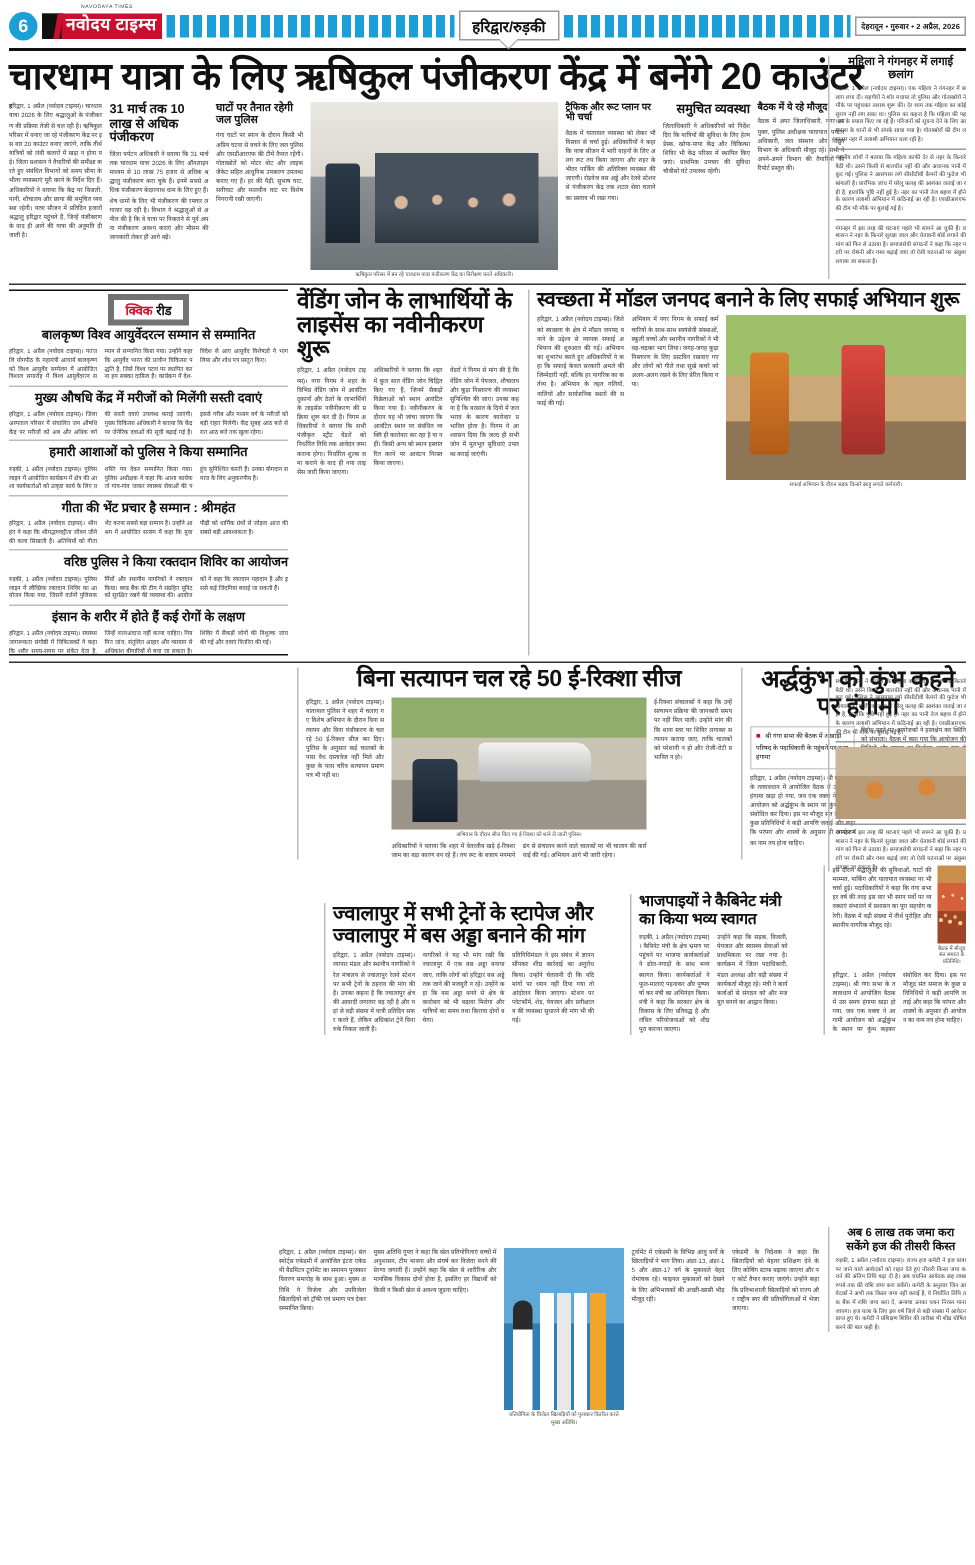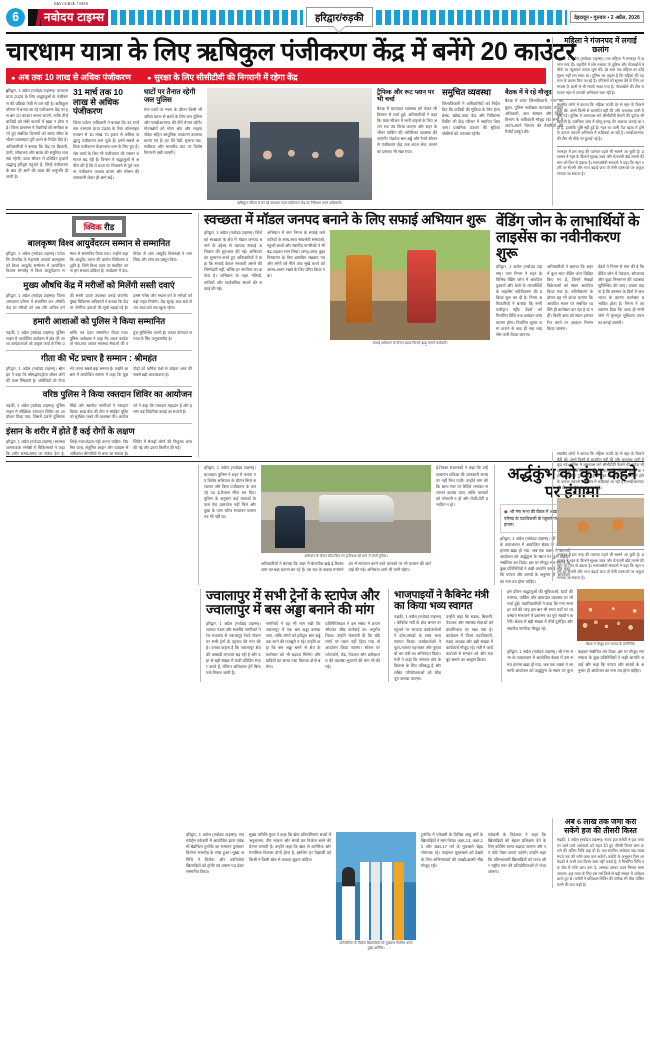--- a/index.html
+++ b/index.html
@@ -290,24 +290,20 @@
     <div class="edition-tab">हरिद्वार/रुड़की</div>
     <div class="bars"></div>
     <div class="dateline">देहरादून • गुरुवार • 2 अप्रैल, 2026</div>
   </div>
   <div class="rule-thick"></div>
 
   <div class="lead-zone">
 
     <div class="lead-main">
       <div class="lead-head">चारधाम यात्रा के लिए ऋषिकुल पंजीकरण केंद्र में बनेंगे 20 काउंटर</div>
-      <div class="redbar">
-        <span class="b">अब तक 10 लाख से अधिक पंजीकरण</span>
-        <span class="b">सुरक्षा के लिए सीसीटीवी की निगरानी में रहेगा केंद्र</span>
-      </div>
 
       <div class="cols">
         <div class="col" style="flex:0 0 62px">
           <div class="body-txt lede">हरिद्वार, 1 अप्रैल (नवोदय टाइम्स)। चारधाम यात्रा 2026 के लिए श्रद्धालुओं के पंजीकरण की प्रक्रिया तेजी से चल रही है। ऋषिकुल परिसर में बनाए जा रहे पंजीकरण केंद्र पर इस बार 20 काउंटर बनाए जाएंगे, ताकि तीर्थयात्रियों को लंबी कतारों में खड़ा न होना पड़े। जिला प्रशासन ने तैयारियों की समीक्षा करते हुए संबंधित विभागों को समय सीमा के भीतर व्यवस्थाएं पूरी करने के निर्देश दिए हैं। अधिकारियों ने बताया कि केंद्र पर बिजली, पानी, शौचालय और छाया की समुचित व्यवस्था रहेगी। यात्रा सीजन में प्रतिदिन हजारों श्रद्धालु हरिद्वार पहुंचते हैं, जिन्हें पंजीकरण के बाद ही आगे की यात्रा की अनुमति दी जाती है।</div>
         </div>
 
         <div class="col" style="flex:0 0 66px">
           <div class="subhead-sm">31 मार्च तक 10 लाख से अधिक पंजीकरण</div>
           <div class="body-txt">जिला पर्यटन अधिकारी ने बताया कि 31 मार्च तक चारधाम यात्रा 2026 के लिए ऑनलाइन माध्यम से 10 लाख 75 हजार से अधिक श्रद्धालु पंजीकरण करा चुके हैं। इनमें सबसे अधिक पंजीकरण केदारनाथ धाम के लिए हुए हैं। शेष धामों के लिए भी पंजीकरण की रफ्तार लगातार बढ़ रही है। विभाग ने श्रद्धालुओं से अपील की है कि वे यात्रा पर निकलने से पूर्व अपना पंजीकरण अवश्य कराएं और मौसम की जानकारी लेकर ही आगे बढ़ें।</div>
         </div>
@@ -321,33 +317,33 @@
           <div class="photo ph-press" style="height:112px"></div>
           <div class="cap">ऋषिकुल परिसर में बन रहे चारधाम यात्रा पंजीकरण केंद्र का निरीक्षण करते अधिकारी।</div>
         </div>
 
         <div class="col" style="flex:0 0 60px">
           <div class="subhead-sm" style="font-size:6.4px">ट्रैफिक और रूट प्लान पर भी चर्चा</div>
           <div class="body-txt">बैठक में यातायात व्यवस्था को लेकर भी विस्तार से चर्चा हुई। अधिकारियों ने कहा कि यात्रा सीजन में भारी वाहनों के लिए अलग रूट तय किया जाएगा और शहर के भीतर पार्किंग की अतिरिक्त व्यवस्था की जाएगी। रोडवेज बस अड्डे और रेलवे स्टेशन से पंजीकरण केंद्र तक शटल सेवा चलाने का प्रस्ताव भी रखा गया।</div>
         </div>
 
         <div class="col" style="flex:0 0 58px">
-          <div class="subhead-sm" style="text-align:left">समुचित व्यवस्था</div>
+          <div class="subhead-sm" style="text-align:right">समुचित व्यवस्था</div>
           <div class="body-txt">जिलाधिकारी ने अधिकारियों को निर्देश दिए कि यात्रियों की सुविधा के लिए हेल्प डेस्क, खोया-पाया केंद्र और चिकित्सा शिविर भी केंद्र परिसर में स्थापित किए जाएं। प्राथमिक उपचार की सुविधा चौबीसों घंटे उपलब्ध रहेगी।</div>
         </div>
 
         <div class="col" style="flex:0 0 58px">
           <div class="subhead-sm" style="font-size:6.4px">बैठक में ये रहे मौजूद</div>
           <div class="body-txt">बैठक में अपर जिलाधिकारी, नगर आयुक्त, पुलिस अधीक्षक यातायात, पर्यटन अधिकारी, जल संस्थान और विद्युत विभाग के अधिकारी मौजूद रहे। सभी ने अपने-अपने विभाग की तैयारियों की रिपोर्ट प्रस्तुत की।</div>
         </div>
       </div>
     </div>
 
     <div class="right-rail">
-      <div class="rail-head">महिला ने गंजनपद में लगाई छलांग</div>
+      <div class="rail-head">महिला ने गंगनहर में लगाई छलांग</div>
       <div class="rail-txt">रुड़की, 1 अप्रैल (नवोदय टाइम्स)। एक महिला ने गंगनहर में छलांग लगा दी। राहगीरों ने शोर मचाया तो पुलिस और गोताखोरों ने मौके पर पहुंचकर तलाश शुरू की। देर शाम तक महिला का कोई सुराग नहीं लग सका था। पुलिस का कहना है कि महिला की पहचान के प्रयास किए जा रहे हैं। परिजनों को सूचना देने के लिए आसपास के थानों से भी संपर्क साधा गया है। गोताखोरों की टीम लगातार नहर में तलाशी अभियान चला रही है।</div>
       <div class="mini-rule"></div>
       <div class="rail-txt">स्थानीय लोगों ने बताया कि महिला काफी देर से नहर के किनारे बैठी थी। उसने किसी से बातचीत नहीं की और अचानक पानी में कूद गई। पुलिस ने आसपास लगे सीसीटीवी कैमरों की फुटेज भी खंगाली है। प्रारंभिक जांच में घरेलू कलह की आशंका जताई जा रही है, हालांकि पुष्टि नहीं हुई है। नहर का पानी तेज बहाव में होने के कारण तलाशी अभियान में कठिनाई आ रही है। एसडीआरएफ की टीम भी मौके पर बुलाई गई है।</div>
       <div class="mini-rule"></div>
       <div class="rail-txt">गंगनहर में इस तरह की घटनाएं पहले भी सामने आ चुकी हैं। प्रशासन ने नहर के किनारे सुरक्षा जाल और चेतावनी बोर्ड लगाने की मांग को फिर से उठाया है। समाजसेवी संगठनों ने कहा कि नहर पटरी पर रोशनी और गश्त बढ़ाई जाए तो ऐसी घटनाओं पर अंकुश लगाया जा सकता है।</div>
     </div>
   </div>
 
   <div class="hr-dark"></div>
 
@@ -374,62 +370,63 @@
       <div class="hr-thin"></div>
 
       <div class="subhead-sm" style="text-align:center">गीता की भेंट प्रचार है सम्मान : श्रीमहंत</div>
       <div class="body-txt dense" style="column-count:3; column-gap:5px;">हरिद्वार, 1 अप्रैल (नवोदय टाइम्स)। श्रीमहंत ने कहा कि श्रीमद्भगवद्गीता जीवन जीने की कला सिखाती है। अतिथियों को गीता भेंट करना सबसे बड़ा सम्मान है। उन्होंने आश्रम में आयोजित सत्संग में कहा कि युवा पीढ़ी को धार्मिक ग्रंथों से जोड़ना आज की सबसे बड़ी आवश्यकता है।</div>
       <div class="hr-thin"></div>
 
       <div class="subhead-sm" style="text-align:right">वरिष्ठ पुलिस ने किया रक्तदान शिविर का आयोजन</div>
       <div class="body-txt dense" style="column-count:3; column-gap:5px;">रुड़की, 1 अप्रैल (नवोदय टाइम्स)। पुलिस लाइन में स्वैच्छिक रक्तदान शिविर का आयोजन किया गया, जिसमें दर्जनों पुलिसकर्मियों और स्थानीय नागरिकों ने रक्तदान किया। ब्लड बैंक की टीम ने संग्रहित यूनिट को सुरक्षित रखने की व्यवस्था की। आयोजकों ने कहा कि रक्तदान महादान है और इससे कई जिंदगियां बचाई जा सकती हैं।</div>
       <div class="hr-thin"></div>
 
-      <div class="subhead-sm" style="">इंसान के शरीर में होते हैं कई रोगों के लक्षण</div>
+      <div class="subhead-sm" style="text-align:center">इंसान के शरीर में होते हैं कई रोगों के लक्षण</div>
       <div class="body-txt dense" style="column-count:3; column-gap:5px;">हरिद्वार, 1 अप्रैल (नवोदय टाइम्स)। स्वास्थ्य जागरूकता संगोष्ठी में चिकित्सकों ने कहा कि शरीर समय-समय पर संकेत देता है, जिन्हें नजरअंदाज नहीं करना चाहिए। नियमित जांच, संतुलित आहार और व्यायाम से अधिकांश बीमारियों से बचा जा सकता है। शिविर में सैकड़ों लोगों की निशुल्क जांच की गई और दवाएं वितरित की गईं।</div>
+    </div>
+
+    <div style="width:148px; flex:0 0 auto;">
+      <div class="big-head-2">वेंडिंग जोन के लाभार्थियों के लाइसेंस का नवीनीकरण शुरू</div>
+      <div class="cols">
+        <div class="col">
+            <div class="body-txt">हरिद्वार, 1 अप्रैल (नवोदय टाइम्स)। नगर निगम ने शहर के विभिन्न वेंडिंग जोन में आवंटित दुकानों और ठेलों के लाभार्थियों के लाइसेंस नवीनीकरण की प्रक्रिया शुरू कर दी है। निगम अधिकारियों ने बताया कि सभी पंजीकृत स्ट्रीट वेंडरों को निर्धारित तिथि तक आवेदन जमा कराना होगा। निर्धारित शुल्क जमा कराने के बाद ही नया लाइसेंस जारी किया जाएगा।</div>
+          </div>
+        <div class="col">
+            <div class="body-txt">अधिकारियों ने बताया कि शहर में कुल सात वेंडिंग जोन चिह्नित किए गए हैं, जिनमें सैकड़ों विक्रेताओं को स्थान आवंटित किया गया है। नवीनीकरण के दौरान यह भी जांचा जाएगा कि आवंटित स्थान पर संबंधित व्यक्ति ही कारोबार कर रहा है या नहीं। किसी अन्य को स्थान हस्तांतरित करने पर आवंटन निरस्त किया जाएगा।</div>
+          </div>
+        <div class="col">
+            <div class="body-txt">वेंडरों ने निगम से मांग की है कि वेंडिंग जोन में पेयजल, शौचालय और कूड़ा निस्तारण की व्यवस्था सुनिश्चित की जाए। उनका कहना है कि बरसात के दिनों में जलभराव के कारण कारोबार प्रभावित होता है। निगम ने आश्वासन दिया कि जल्द ही सभी जोन में मूलभूत सुविधाएं उपलब्ध कराई जाएंगी।</div>
+          </div>
+      </div>
     </div>
 
     <div style="flex:1 1 auto; border-left:1px solid #bbb; padding-left:5px;">
       <div class="big-head-2" style="font-size:13.5px">स्वच्छता में मॉडल जनपद बनाने के लिए सफाई अभियान शुरू</div>
       <div style="display:flex; gap:5px;">
         <div style="flex:0 0 58px">
             <div class="body-txt">हरिद्वार, 1 अप्रैल (नवोदय टाइम्स)। जिले को स्वच्छता के क्षेत्र में मॉडल जनपद बनाने के उद्देश्य से व्यापक सफाई अभियान की शुरुआत की गई। अभियान का शुभारंभ करते हुए अधिकारियों ने कहा कि सफाई केवल सरकारी अमले की जिम्मेदारी नहीं, बल्कि हर नागरिक का कर्तव्य है। अभियान के तहत गलियों, नालियों और सार्वजनिक स्थलों की सफाई की गई।</div>
           </div>
         <div style="flex:0 0 58px">
             <div class="body-txt">अभियान में नगर निगम के सफाई कर्मचारियों के साथ-साथ स्वयंसेवी संस्थाओं, स्कूली बच्चों और स्थानीय नागरिकों ने भी बढ़-चढ़कर भाग लिया। जगह-जगह कूड़ा निस्तारण के लिए डस्टबिन रखवाए गए और लोगों को गीले तथा सूखे कचरे को अलग-अलग रखने के लिए प्रेरित किया गया।</div>
           </div>
         <div style="flex:1 1 auto">
           <div class="photo ph-clean" style="height:110px"></div>
           <div class="cap">सफाई अभियान के दौरान सड़क किनारे झाड़ू लगाते कर्मचारी।</div>
         </div>
       </div>
     </div>
-
-    <div style="width:148px; flex:0 0 auto;">
-      <div class="big-head-2">वेंडिंग जोन के लाभार्थियों के लाइसेंस का नवीनीकरण शुरू</div>
-      <div class="cols">
-        <div class="col">
-            <div class="body-txt">हरिद्वार, 1 अप्रैल (नवोदय टाइम्स)। नगर निगम ने शहर के विभिन्न वेंडिंग जोन में आवंटित दुकानों और ठेलों के लाभार्थियों के लाइसेंस नवीनीकरण की प्रक्रिया शुरू कर दी है। निगम अधिकारियों ने बताया कि सभी पंजीकृत स्ट्रीट वेंडरों को निर्धारित तिथि तक आवेदन जमा कराना होगा। निर्धारित शुल्क जमा कराने के बाद ही नया लाइसेंस जारी किया जाएगा।</div>
-          </div>
-        <div class="col">
-            <div class="body-txt">अधिकारियों ने बताया कि शहर में कुल सात वेंडिंग जोन चिह्नित किए गए हैं, जिनमें सैकड़ों विक्रेताओं को स्थान आवंटित किया गया है। नवीनीकरण के दौरान यह भी जांचा जाएगा कि आवंटित स्थान पर संबंधित व्यक्ति ही कारोबार कर रहा है या नहीं। किसी अन्य को स्थान हस्तांतरित करने पर आवंटन निरस्त किया जाएगा।</div>
-          </div>
-        <div class="col">
-            <div class="body-txt">वेंडरों ने निगम से मांग की है कि वेंडिंग जोन में पेयजल, शौचालय और कूड़ा निस्तारण की व्यवस्था सुनिश्चित की जाए। उनका कहना है कि बरसात के दिनों में जलभराव के कारण कारोबार प्रभावित होता है। निगम ने आश्वासन दिया कि जल्द ही सभी जोन में मूलभूत सुविधाएं उपलब्ध कराई जाएंगी।</div>
-          </div>
-      </div>
-    </div>
   </div>
 
   <div class="hr-dark" style="margin-top:4px"></div>
 
   <div style="display:flex; gap:6px;">
     <div style="width:186px; flex:0 0 auto;"></div>
 
     <div style="width:290px; flex:0 0 auto; border-left:1px solid #bbb; padding-left:5px;">
+      <div class="big-head-2" style="font-size:15.5px; text-align:center">बिना सत्यापन चल रहे 50 ई-रिक्शा सीज</div>
       <div style="display:flex; gap:5px;">
         <div style="flex:0 0 52px">
             <div class="body-txt">हरिद्वार, 1 अप्रैल (नवोदय टाइम्स)। यातायात पुलिस ने शहर में चलाए गए विशेष अभियान के दौरान बिना सत्यापन और बिना पंजीकरण के चल रहे 50 ई-रिक्शा सीज कर दिए। पुलिस के अनुसार कई चालकों के पास वैध दस्तावेज नहीं मिले और कुछ के पास चरित्र सत्यापन प्रमाण पत्र भी नहीं था।</div>
           </div>
         <div style="flex:1 1 auto">
           <div class="photo ph-erick" style="height:88px"></div>
           <div class="cap">अभियान के दौरान सीज किए गए ई-रिक्शा को थाने ले जाती पुलिस।</div>
           <div class="body-txt" style="margin-top:2px; column-count:2; column-gap:5px;">अधिकारियों ने बताया कि शहर में बेतरतीब खड़े ई-रिक्शा जाम का बड़ा कारण बन रहे हैं। तय रूट के बजाय मनमाने ढंग से संचालन करने वाले चालकों पर भी चालान की कार्रवाई की गई। अभियान आगे भी जारी रहेगा।</div>
         </div>
         <div style="flex:0 0 52px">
@@ -447,21 +444,21 @@
           </div>
           <div class="body-txt">हरिद्वार, 1 अप्रैल (नवोदय टाइम्स)। श्री गंगा सभा के तत्वावधान में आयोजित बैठक में उस समय हंगामा खड़ा हो गया, जब एक वक्ता ने आगामी आयोजन को अर्द्धकुंभ के स्थान पर कुंभ कहकर संबोधित कर दिया। इस पर मौजूद संत समाज के कुछ प्रतिनिधियों ने कड़ी आपत्ति जताई और कहा कि परंपरा और शास्त्रों के अनुसार ही आयोजन का नाम तय होना चाहिए।</div>
         </div>
         <div style="flex:1 1 auto">
           <div class="body-txt">विरोध बढ़ने पर आयोजकों ने हस्तक्षेप कर स्थिति को संभाला। बैठक में कहा गया कि आयोजन की तिथियों और स्वरूप का निर्धारण शासन स्तर से ही किया जाएगा, इसलिए किसी भी प्रकार का भ्रम फैलाने से बचा जाए। संतों ने मांग की कि आयोजन से जुड़ी घोषणाएं समय रहते की जाएं।</div>
         </div>
       </div>
     </div>
   </div>
 
-  <div style="display:flex; gap:8px; margin-top:4px;">
+  <div style="display:flex; gap:24px; margin-top:4px;align-items:flex-end;">
     <div style="width:186px; flex:0 0 auto;"></div>
 
     <div style="width:180px; flex:0 0 auto; border-left:1px solid #bbb; padding-left:5px;">
       <div class="big-head-2" style="font-size:13.5px">ज्वालापुर में सभी ट्रेनों के स्टापेज और ज्वालापुर में बस अड्डा बनाने की मांग</div>
       <div class="cols">
         <div class="col">
             <div class="body-txt">हरिद्वार, 1 अप्रैल (नवोदय टाइम्स)। व्यापार मंडल और स्थानीय नागरिकों ने रेल मंत्रालय से ज्वालापुर रेलवे स्टेशन पर सभी ट्रेनों के ठहराव की मांग की है। उनका कहना है कि ज्वालापुर क्षेत्र की आबादी लगातार बढ़ रही है और यहां से बड़ी संख्या में यात्री प्रतिदिन सफर करते हैं, लेकिन अधिकांश ट्रेनें बिना रुके निकल जाती हैं।</div>
           </div>
         <div class="col">
             <div class="body-txt">नागरिकों ने यह भी मांग रखी कि ज्वालापुर में एक बस अड्डा बनाया जाए, ताकि लोगों को हरिद्वार बस अड्डे तक जाने की मजबूरी न रहे। उन्होंने कहा कि बस अड्डा बनने से क्षेत्र के कारोबार को भी बढ़ावा मिलेगा और यात्रियों का समय तथा किराया दोनों बचेगा।</div>

